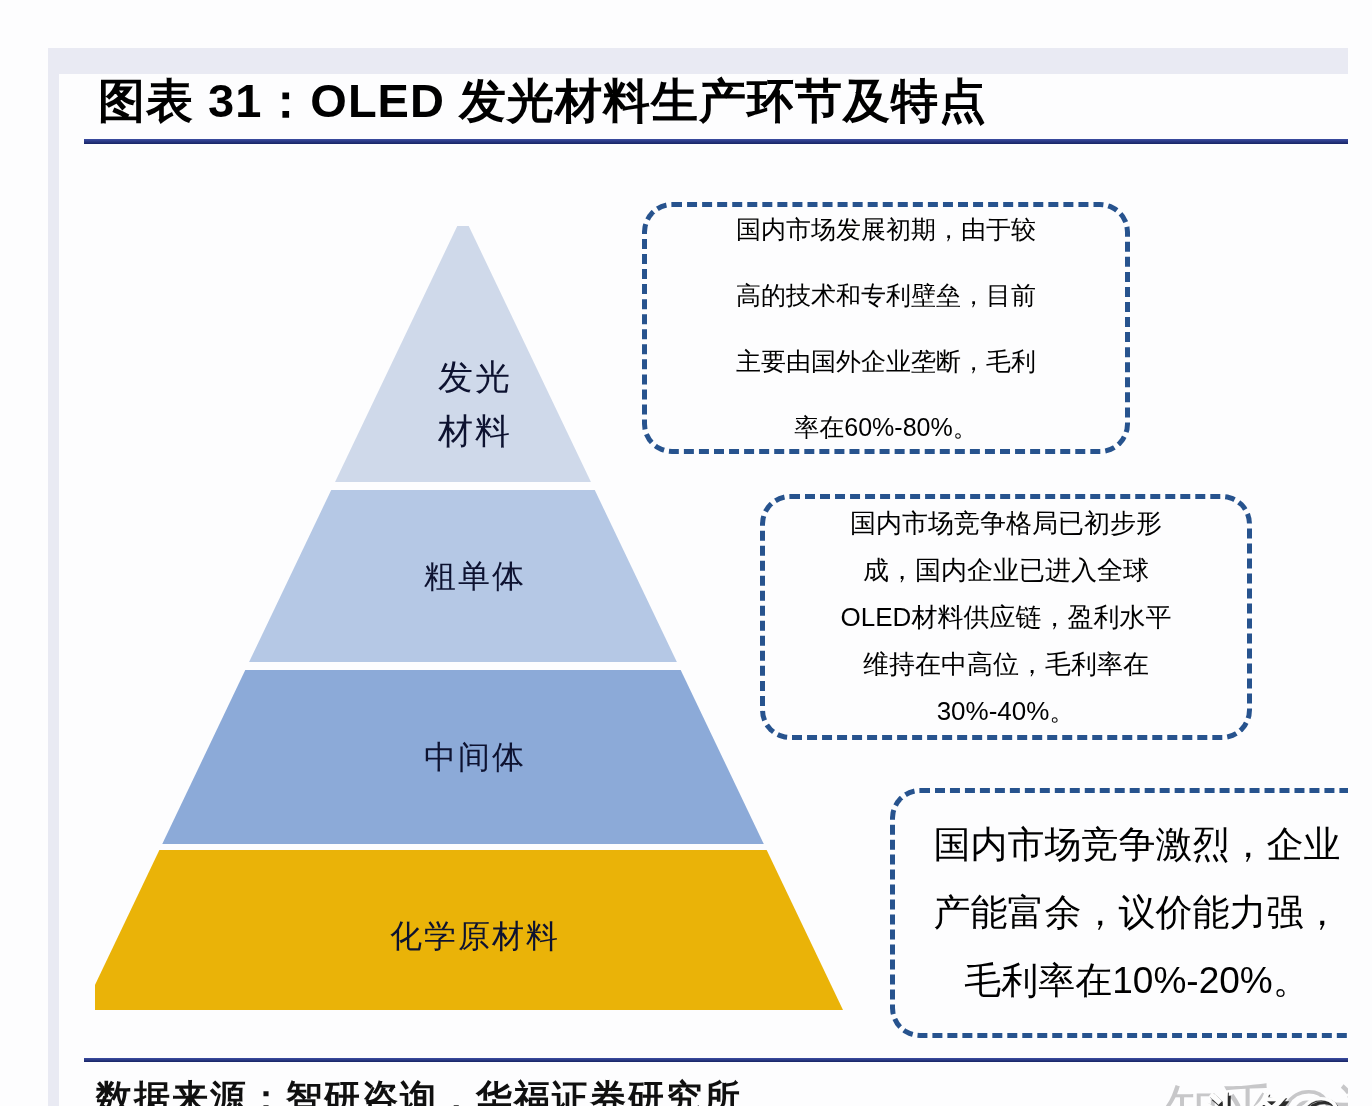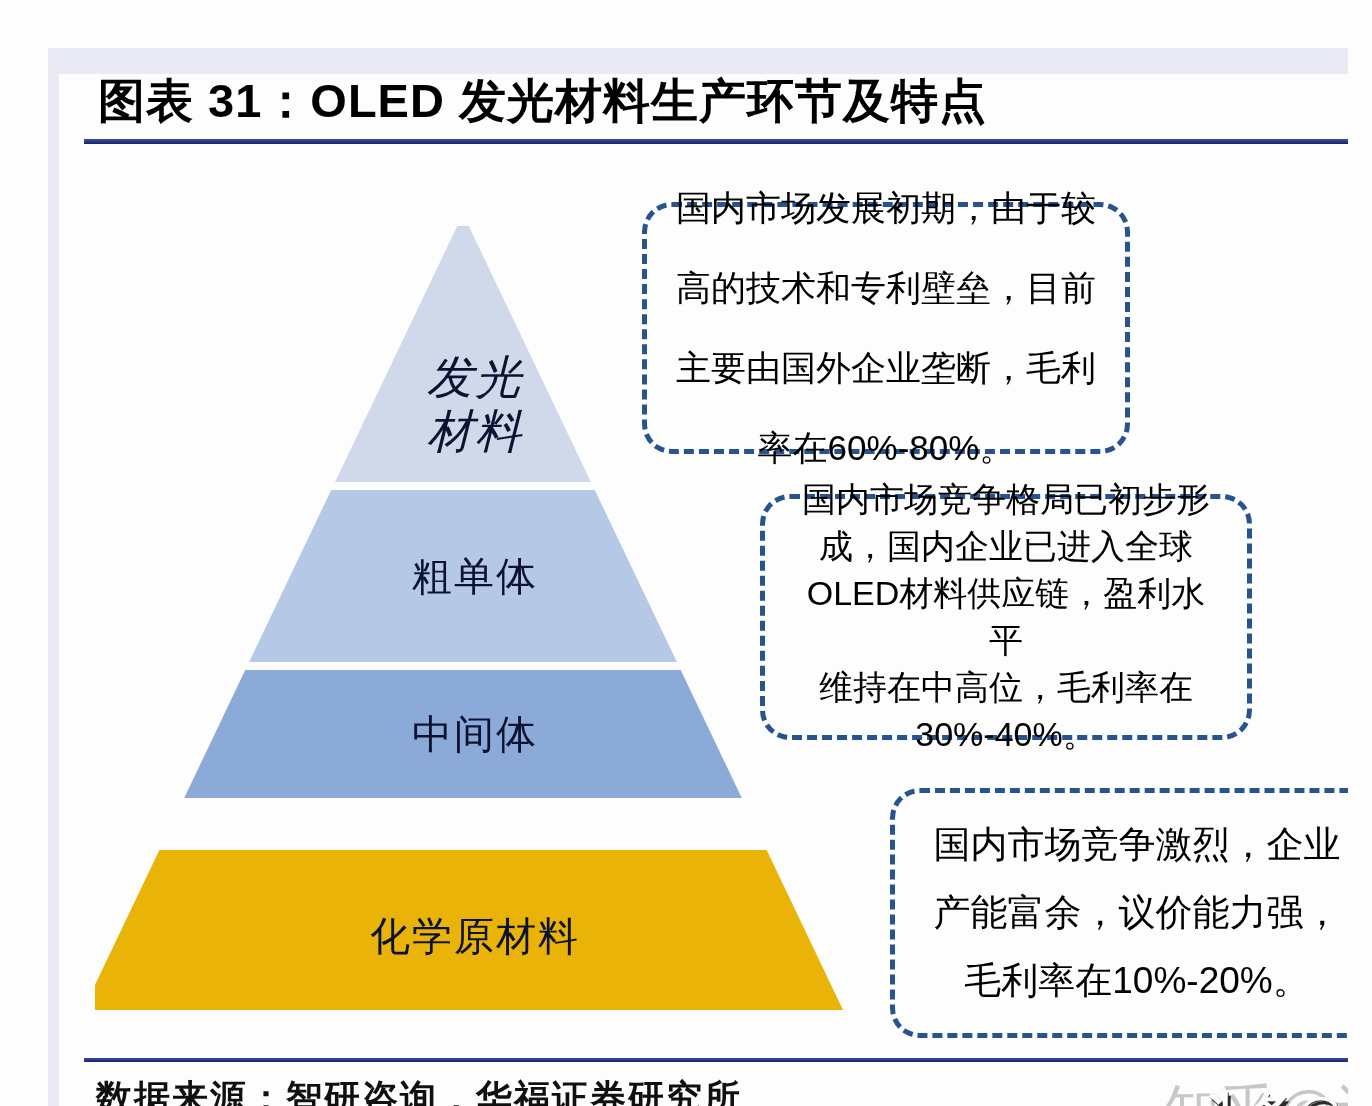--- a/index.html
+++ b/index.html
@@ -45,51 +45,51 @@
   .level {
     position: absolute;
     left: 0; width: 100%;
     display: flex;
     flex-direction: column;
     align-items: center;
     justify-content: center;
   }
   .level-1 { top: 0;     height: 256px; justify-content: flex-end; padding-bottom: 12px; }
   .level-2 { top: 264px; height: 172px; }
-  .level-3 { top: 444px; height: 128px; }
+  .level-3 { top: 444px; height: 174px; }
   .level-4 { top: 624px; height: 172px; }
   .level-label {
-    font-size: 40px;
+    font-size: 32px;
     line-height: 54px;
     color: #0d1230;
     text-align: center;
     white-space: pre-line;
     letter-spacing: 2px;
   }
-  .level-1 .level-label { font-size: 46px; font-style: italic; }
+  .level-1 .level-label { font-size: 35px; }
 
   .callout {
     position: absolute;
     border: 5px dashed #27538e;
     border-radius: 30px;
     display: flex;
     align-items: center;
     justify-content: center;
     padding: 10px 14px;
     background: transparent;
   }
   .callout-text {
     color: #000;
     text-align: center;
     white-space: pre-line;
   }
   .callout-1 { left: 594px; top: 154px; width: 488px; height: 252px; }
-  .callout-1 .callout-text { font-size: 35px; line-height: 80px; }
+  .callout-1 .callout-text { font-size: 25px; line-height: 66px; }
   .callout-2 { left: 712px; top: 446px; width: 492px; height: 246px; }
-  .callout-2 .callout-text { font-size: 34px; line-height: 47px; }
+  .callout-2 .callout-text { font-size: 26px; line-height: 47px; }
   .callout-3 { left: 842px; top: 740px; width: 494px; height: 250px; }
   .callout-3 .callout-text { font-size: 37px; line-height: 68px; }
 
   .source-note {
     position: absolute;
     left: 48px; top: 1026px;
     font-family: "DejaVu Serif", serif;
     font-size: 36px;
     font-weight: 600;
     letter-spacing: 2px;

